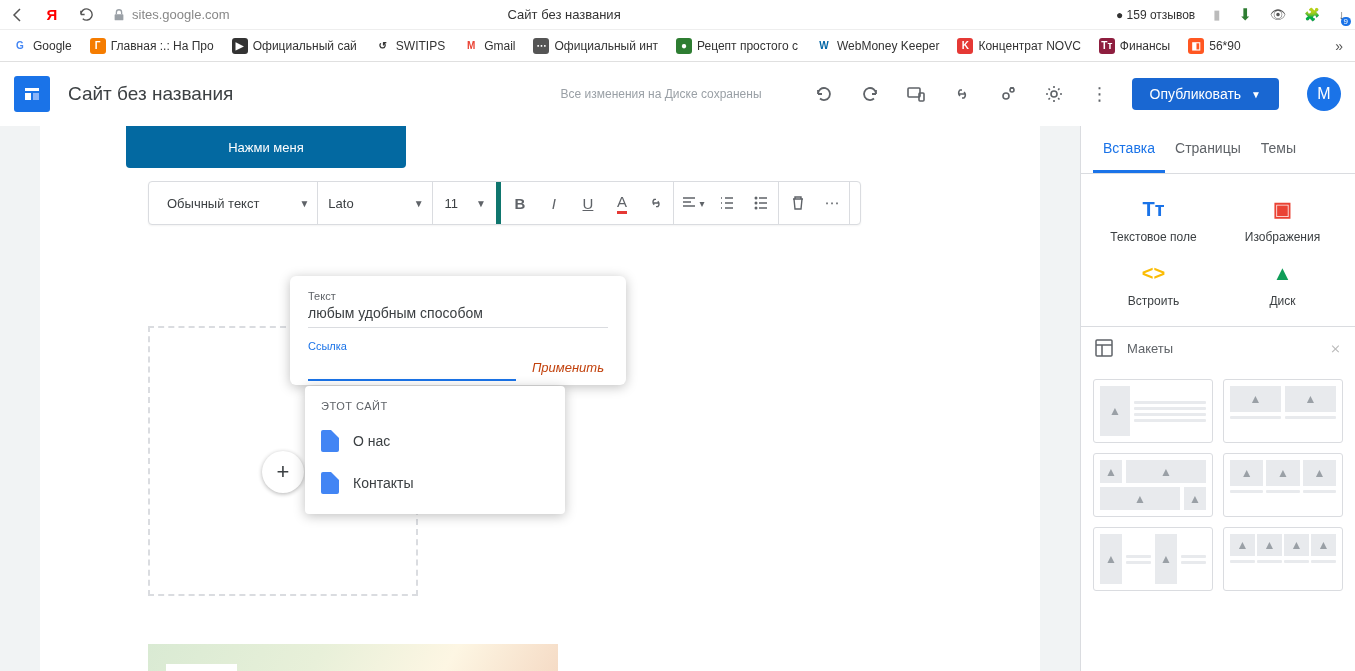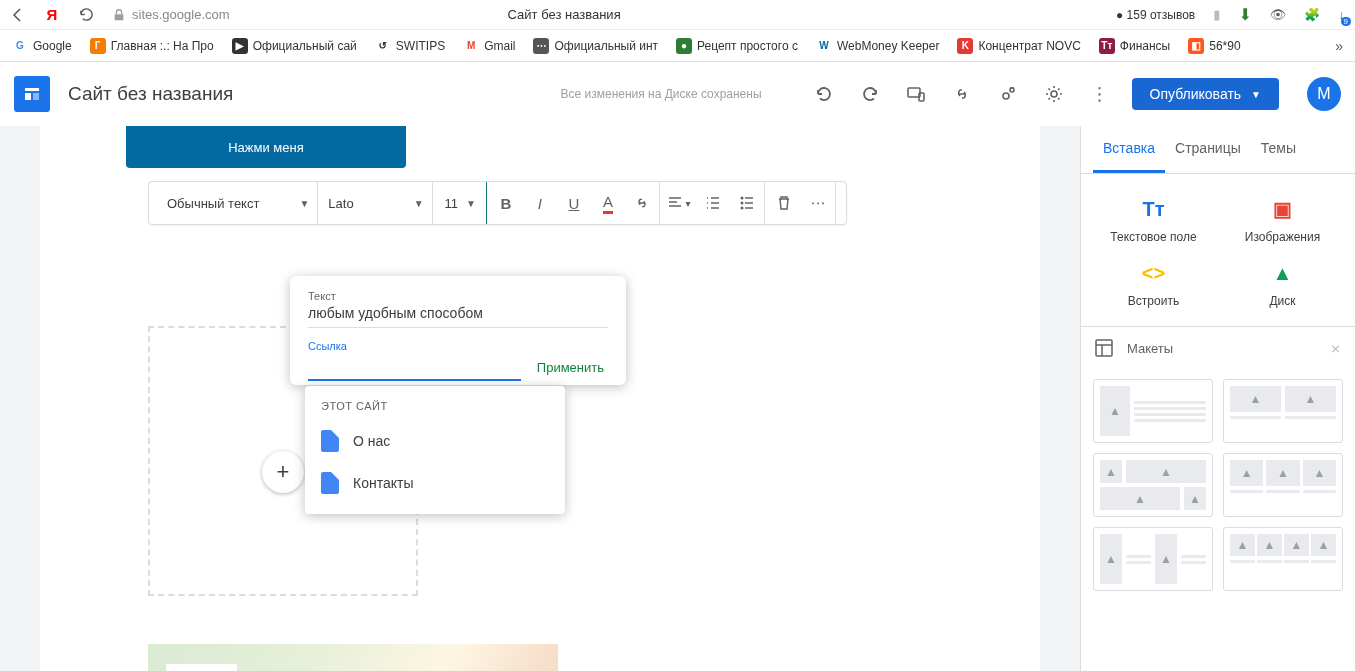--- a/index.html
+++ b/index.html
@@ -21,34 +21,34 @@
 .hact { width:28px; height:28px; display:flex; align-items:center; justify-content:center; color:#5f6368; cursor:pointer; }
 .publish-btn { background:#1967d2; color:#fff; padding:8px 18px; border-radius:4px; font-size:14px; font-weight:500; display:flex; align-items:center; gap:10px; cursor:pointer; }
 .avatar { width:34px; height:34px; border-radius:50%; background:#1a73e8; color:#fff; display:flex; align-items:center; justify-content:center; font-size:16px; margin-left:10px; }
 .main { display:flex; height:calc(671px - 126px); }
 .canvas { flex:1; background:#f1f3f4; padding:0 40px; overflow:hidden; position:relative; }
 .canvas-inner { background:#fff; min-height:100%; position:relative; padding-top:0; }
 .press-btn { position:absolute; top:0; left:86px; width:280px; height:42px; background:#0369a1; color:#fff; display:flex; align-items:center; justify-content:center; font-size:13px; border-radius:0 0 4px 4px; }
 .format-toolbar { position:absolute; top:55px; left:108px; height:44px; background:#fff; border:1px solid #dadce0; border-radius:4px; display:flex; align-items:center; padding:0 10px; gap:2px; box-shadow:0 1px 2px rgba(0,0,0,0.05); }
 .ft-sel { display:flex; align-items:center; gap:40px; padding:0 8px; color:#3c4043; font-size:13px; border-right:1px solid #dadce0; height:100%; cursor:pointer; }
 .ft-sel.font { gap:60px; }
-.ft-size { display:flex; align-items:center; gap:8px; padding:0 10px; border-right:1px solid #0f766e; height:100%; }
+.ft-size { display:flex; align-items:center; gap:18px; padding:0 10px; border-right:5px solid #0f766e; height:100%; }
 .ft-btn { width:34px; height:100%; display:flex; align-items:center; justify-content:center; color:#5f6368; cursor:pointer; font-size:15px; }
 .ft-group { display:flex; border-right:1px solid #dadce0; height:100%; }
 .text-block { position:absolute; top:115px; left:100px; right:60px; border:2px solid #1a73e8; padding:8px 10px; font-size:14px; color:#3c4043; }
 .handle { width:10px; height:10px; background:#1a73e8; border-radius:50%; position:absolute; top:50%; transform:translateY(-50%); }
 .handle.left { left:-6px; }
 .handle.right { right:-6px; }
 .link-popup { position:absolute; top:150px; left:250px; width:336px; background:#fff; border-radius:6px; box-shadow:0 2px 12px rgba(0,0,0,0.25); padding:14px 18px 4px; }
 .lp-label { font-size:11px; color:#5f6368; margin-bottom:3px; }
 .lp-text { font-size:14px; color:#3c4043; padding-bottom:6px; border-bottom:1px solid #dadce0; margin-bottom:12px; }
 .lp-link-label { font-size:11px; color:#1a73e8; margin-bottom:2px; }
 .lp-row { display:flex; align-items:flex-end; gap:12px; }
 .lp-input { flex:1; border:none; border-bottom:2px solid #1a73e8; outline:none; font-size:14px; padding:3px 0; }
-.lp-apply { color:#15803d; font-size:13px; padding:6px 4px; cursor:pointer; }
+.lp-apply { color:#c2410c; font-size:13px; padding:6px 4px; cursor:pointer;font-style:italic; }
 .suggest { position:absolute; top:260px; left:265px; width:260px; background:#fff; border-radius:4px; box-shadow:0 2px 12px rgba(0,0,0,0.25); padding:10px 0; }
 .sg-header { font-size:11px; color:#5f6368; padding:4px 16px 8px; letter-spacing:0.5px; }
 .sg-item { display:flex; align-items:center; gap:14px; padding:10px 16px; font-size:14px; color:#3c4043; cursor:pointer; }
 .sg-ico { width:18px; height:22px; background:#4285f4; border-radius:2px; position:relative; }
 .sg-ico::after { content:''; position:absolute; top:0; right:0; border:4px solid transparent; border-top-color:#fff; border-right-color:#fff; }
 .add-fab { position:absolute; top:325px; left:222px; width:42px; height:42px; background:#fff; border-radius:50%; box-shadow:0 1px 4px rgba(0,0,0,0.3); display:flex; align-items:center; justify-content:center; font-size:22px; color:#3c4043; cursor:pointer; }
 .placeholder-box { position:absolute; top:200px; left:108px; width:270px; height:270px; border:2px dashed #dadce0; }
 .map-block { position:absolute; top:518px; left:108px; width:410px; height:60px; background:linear-gradient(120deg,#d9ead3 0%,#e8f0d9 40%,#fdf6e3 70%,#f4d7c1 100%); overflow:hidden; }
 .map-label { position:absolute; top:20px; left:18px; background:#fff; padding:4px 10px 20px; font-size:14px; font-weight:bold; color:#222; }
 .sidepanel { width:275px; border-left:1px solid #dadce0; background:#fff; display:flex; flex-direction:column; }

